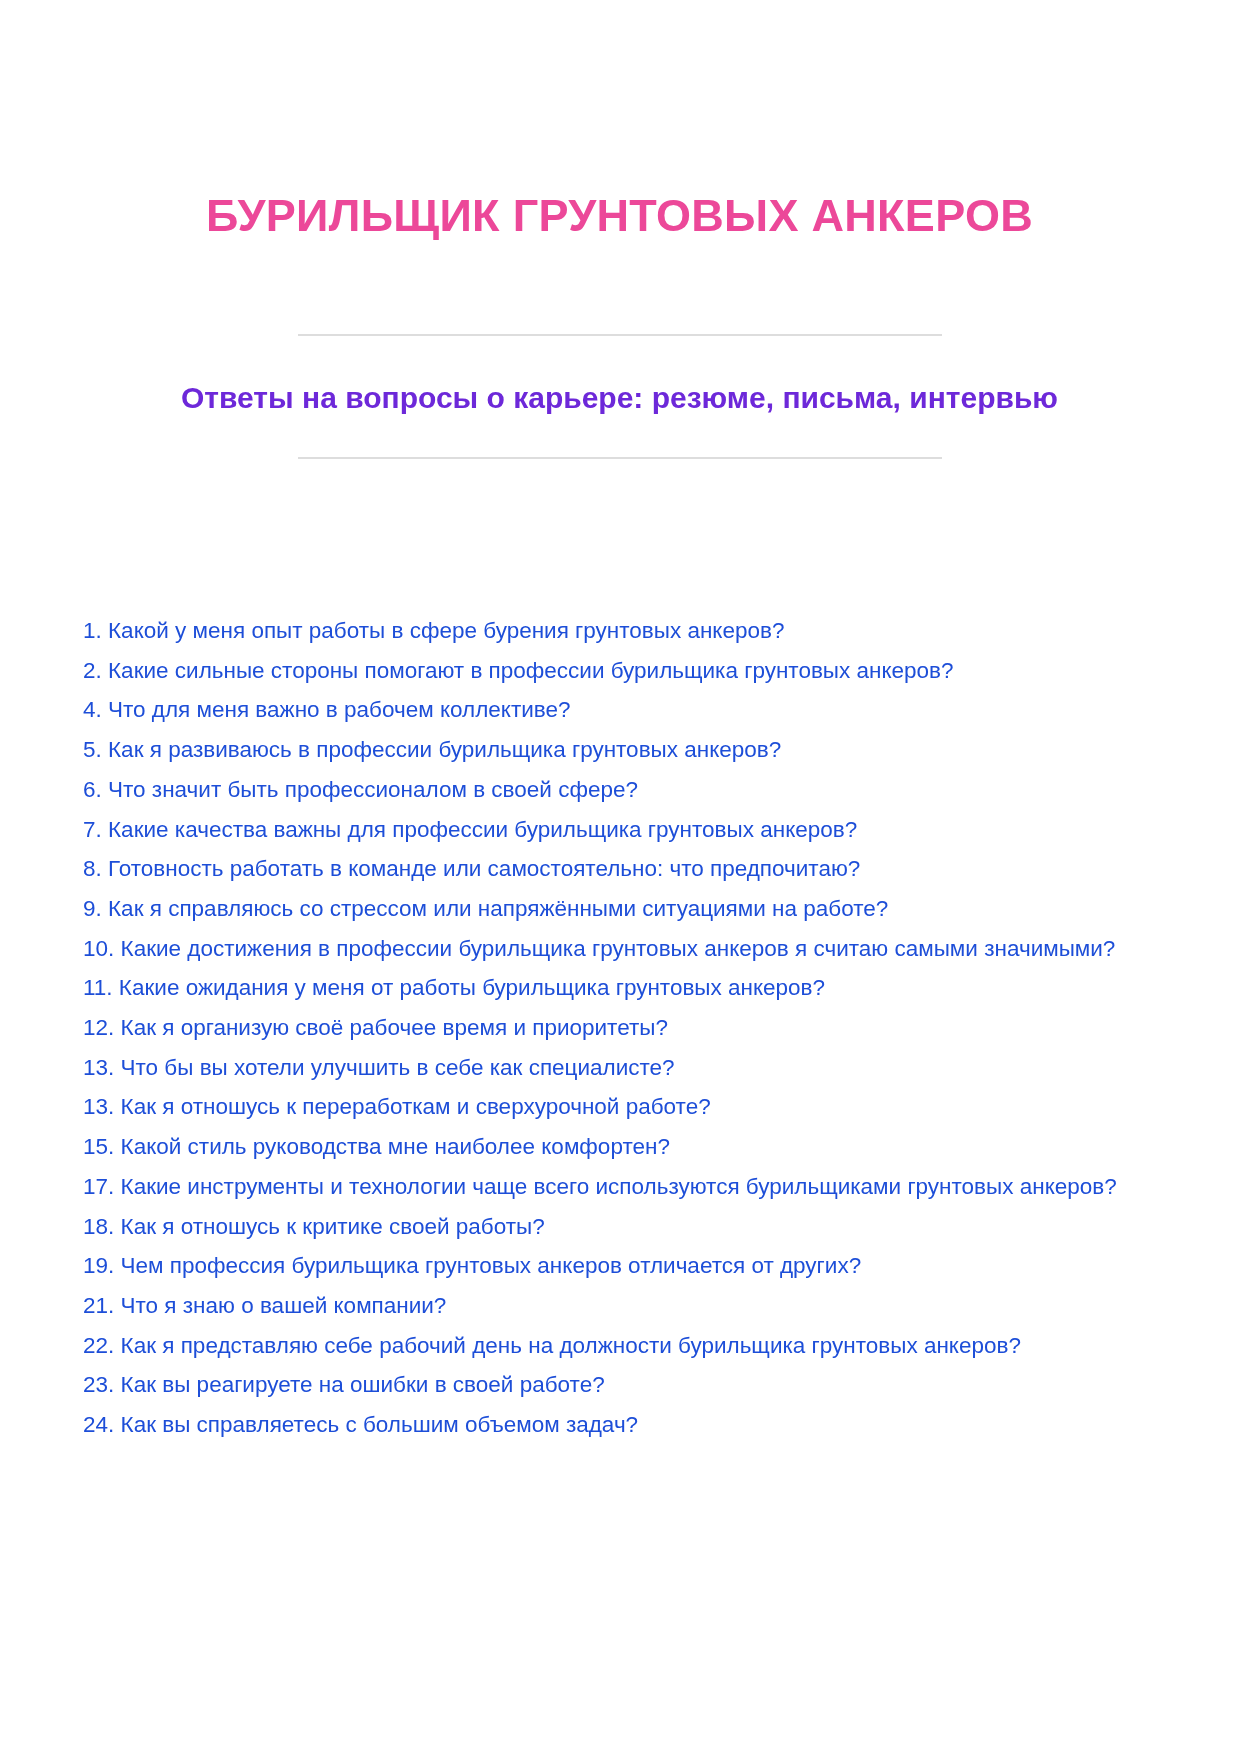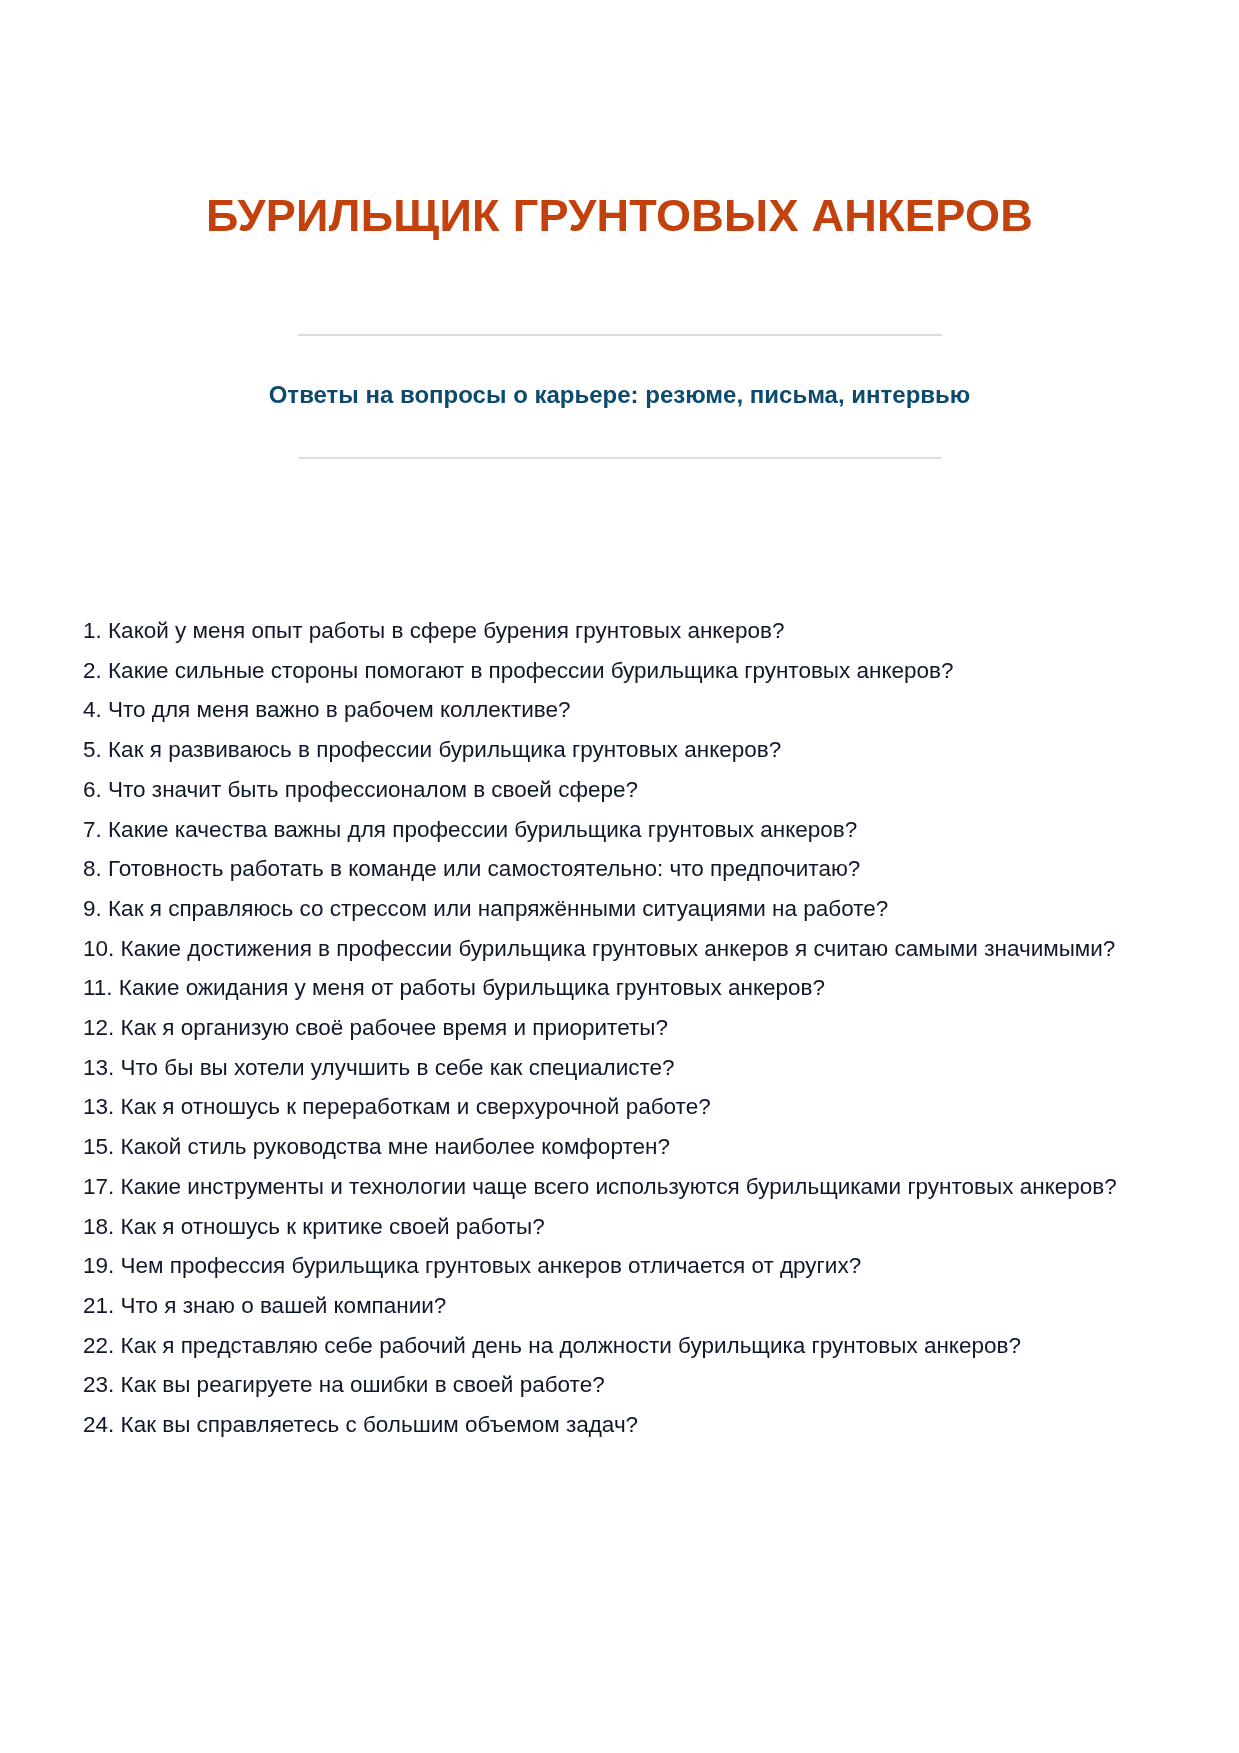--- a/index.html
+++ b/index.html
@@ -4,36 +4,36 @@
 <style>
   html, body { margin: 0; padding: 0; background: #ffffff; }
   body {
     width: 1239px; height: 1753px; position: relative; overflow: hidden;
     font-family: "Liberation Sans", "DejaVu Sans", sans-serif;
     color: #333333;
   }
   .title {
     position: absolute; left: 0; right: 0; top: 190px;
     text-align: center; font-weight: bold; font-size: 45px;
-    letter-spacing: 0.3px; color: #c2410c; margin: 0;
+    letter-spacing: 0.3px; color: #ec4899; margin: 0;
   }
   .divider {
     position: absolute; left: 298px; width: 644px; height: 0;
     border-top: 2px solid #dddddd;
   }
   .divider.top { top: 334px; }
   .divider.bottom { top: 457px; }
   .subtitle {
     position: absolute; left: 0; right: 0; top: 381px;
-    text-align: center; font-weight: bold; font-size: 24px; color: #0c4a6e; margin: 0;
+    text-align: center; font-weight: bold; font-size: 30px; color: #6d28d9; margin: 0;
   }
   .questions {
     position: absolute; left: 83px; top: 611px; width: 1060px;
     margin: 0; padding: 0; list-style: none;
-    font-size: 22.5px; line-height: 39.7px; color: #0f172a;
+    font-size: 22.5px; line-height: 39.7px; color: #1d4ed8;
   }
   .questions li { margin: 0; padding: 0; }
 </style>
 </head>
 <body>
 
 <h1 class="title">БУРИЛЬЩИК ГРУНТОВЫХ АНКЕРОВ</h1>
 <div class="divider top"></div>
 <h2 class="subtitle">Ответы на вопросы о карьере: резюме, письма, интервью</h2>
 <div class="divider bottom"></div>

